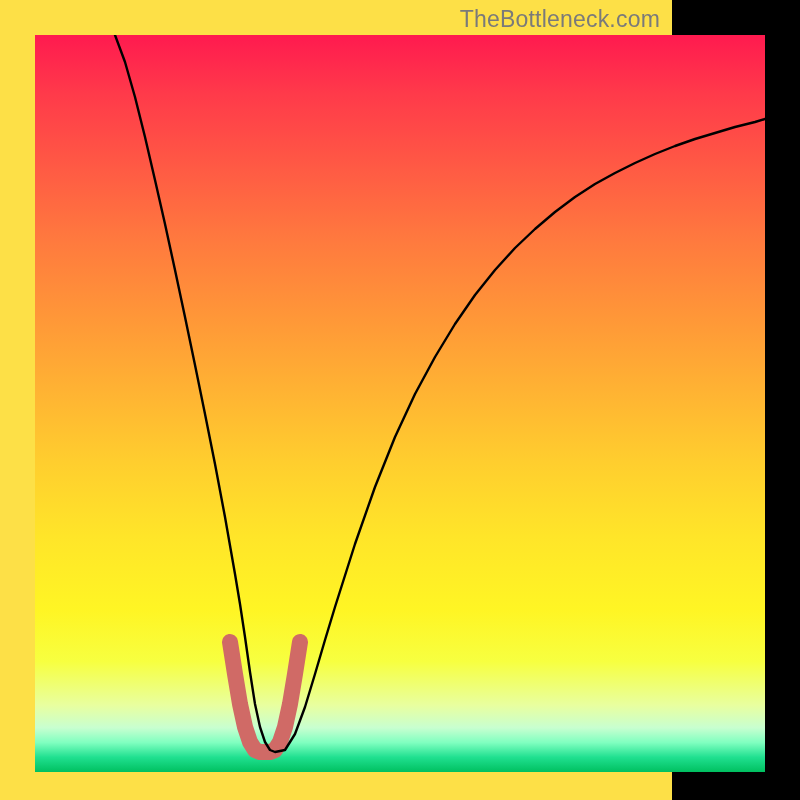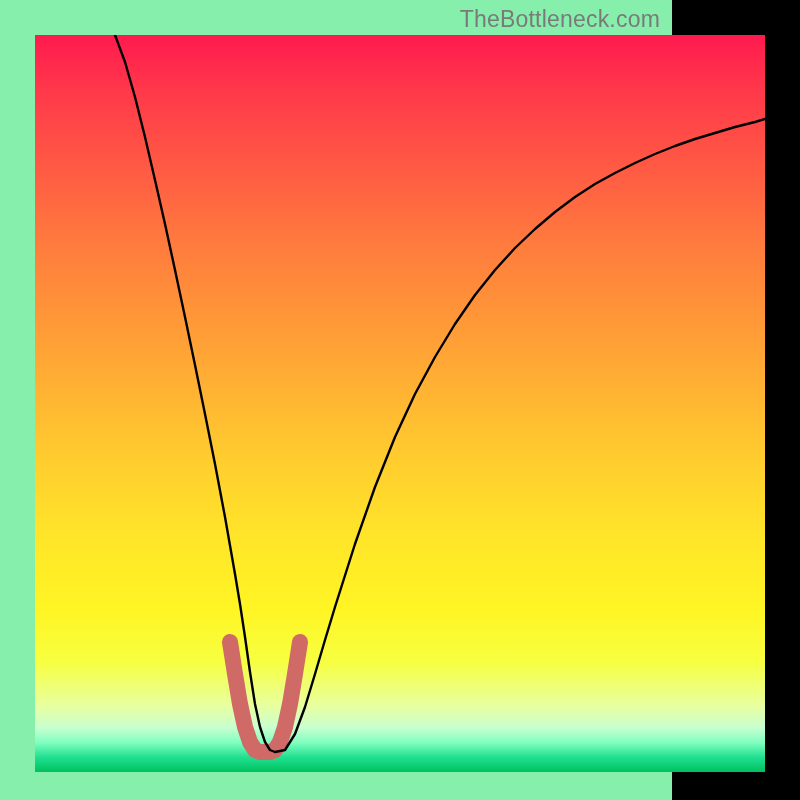--- a/index.html
+++ b/index.html
@@ -10,21 +10,21 @@
     background: #000;
     overflow: hidden;
     font-family: Arial, Helvetica, sans-serif;
   }
   .frame {
     position: absolute;
     left: 0;
     top: 0;
     width: 672px;
     height: 800px;
-    background: #86efac;
+    background: #fde047;
   }
   .plot {
     position: absolute;
     left: 35px;
     top: 35px;
     width: 730px;
     height: 737px;
     background: linear-gradient(to bottom,
       #ff1a4f 0%,
       #ff3a4a 8%,

